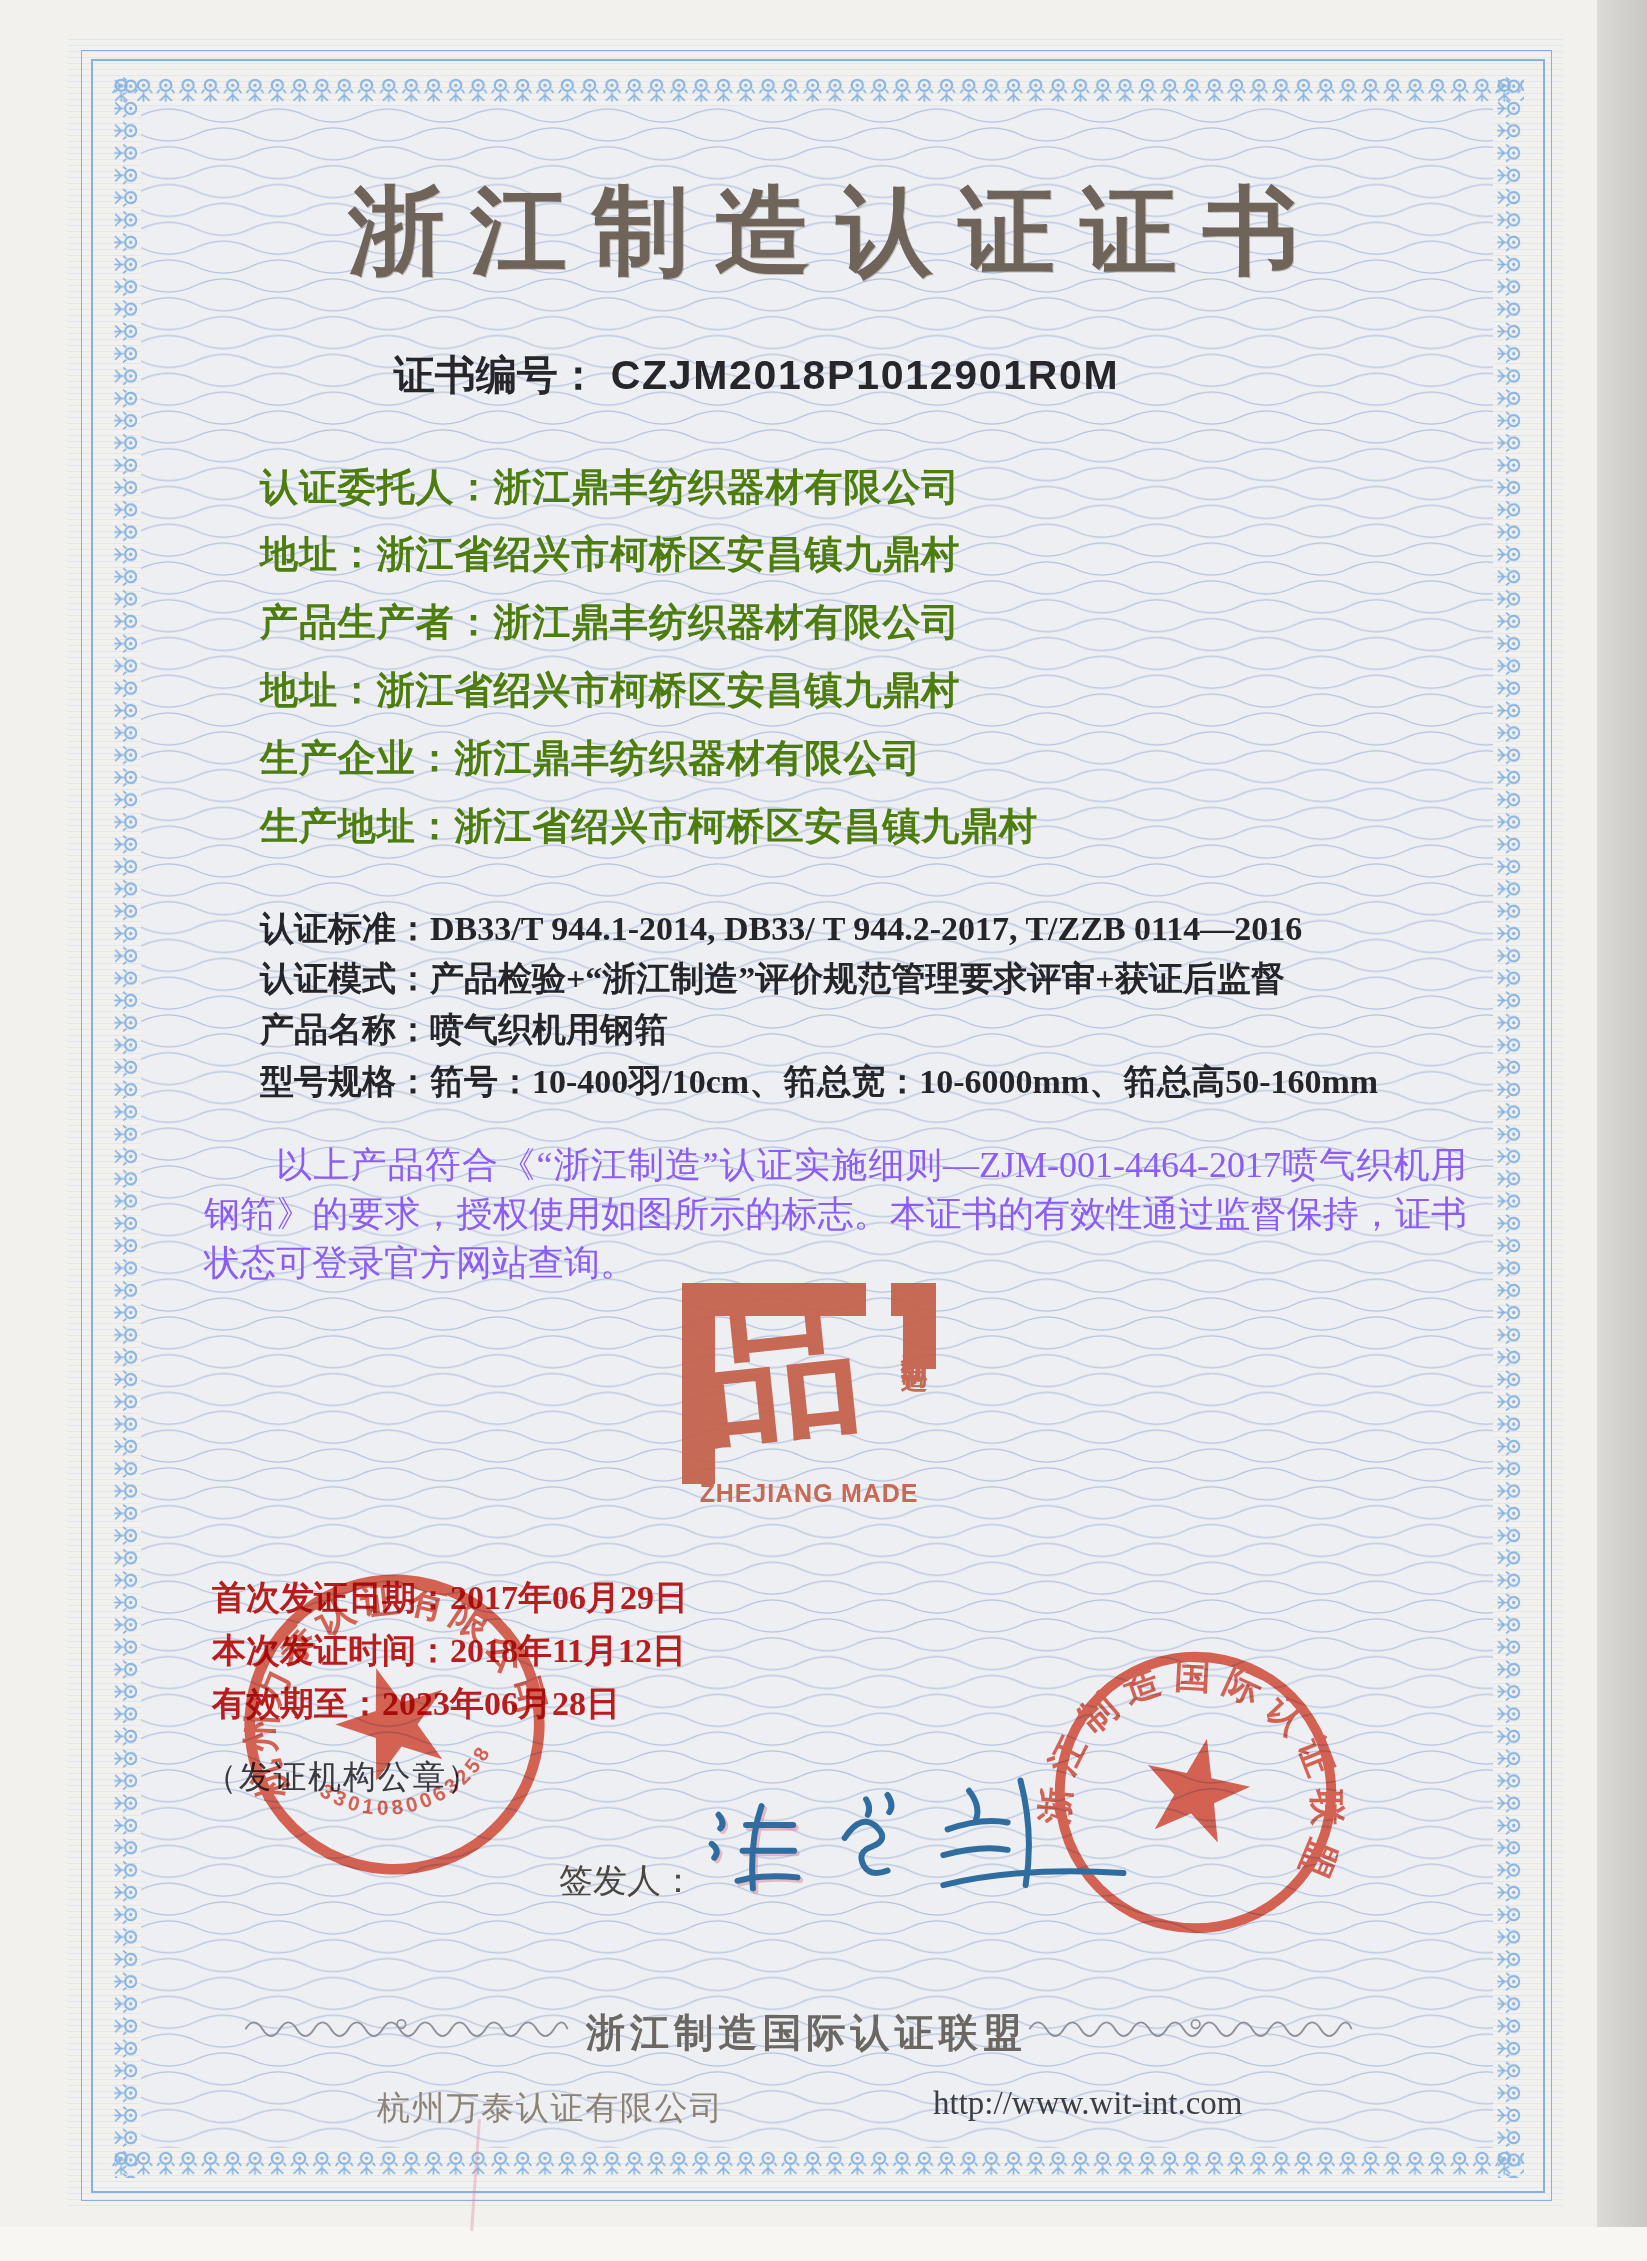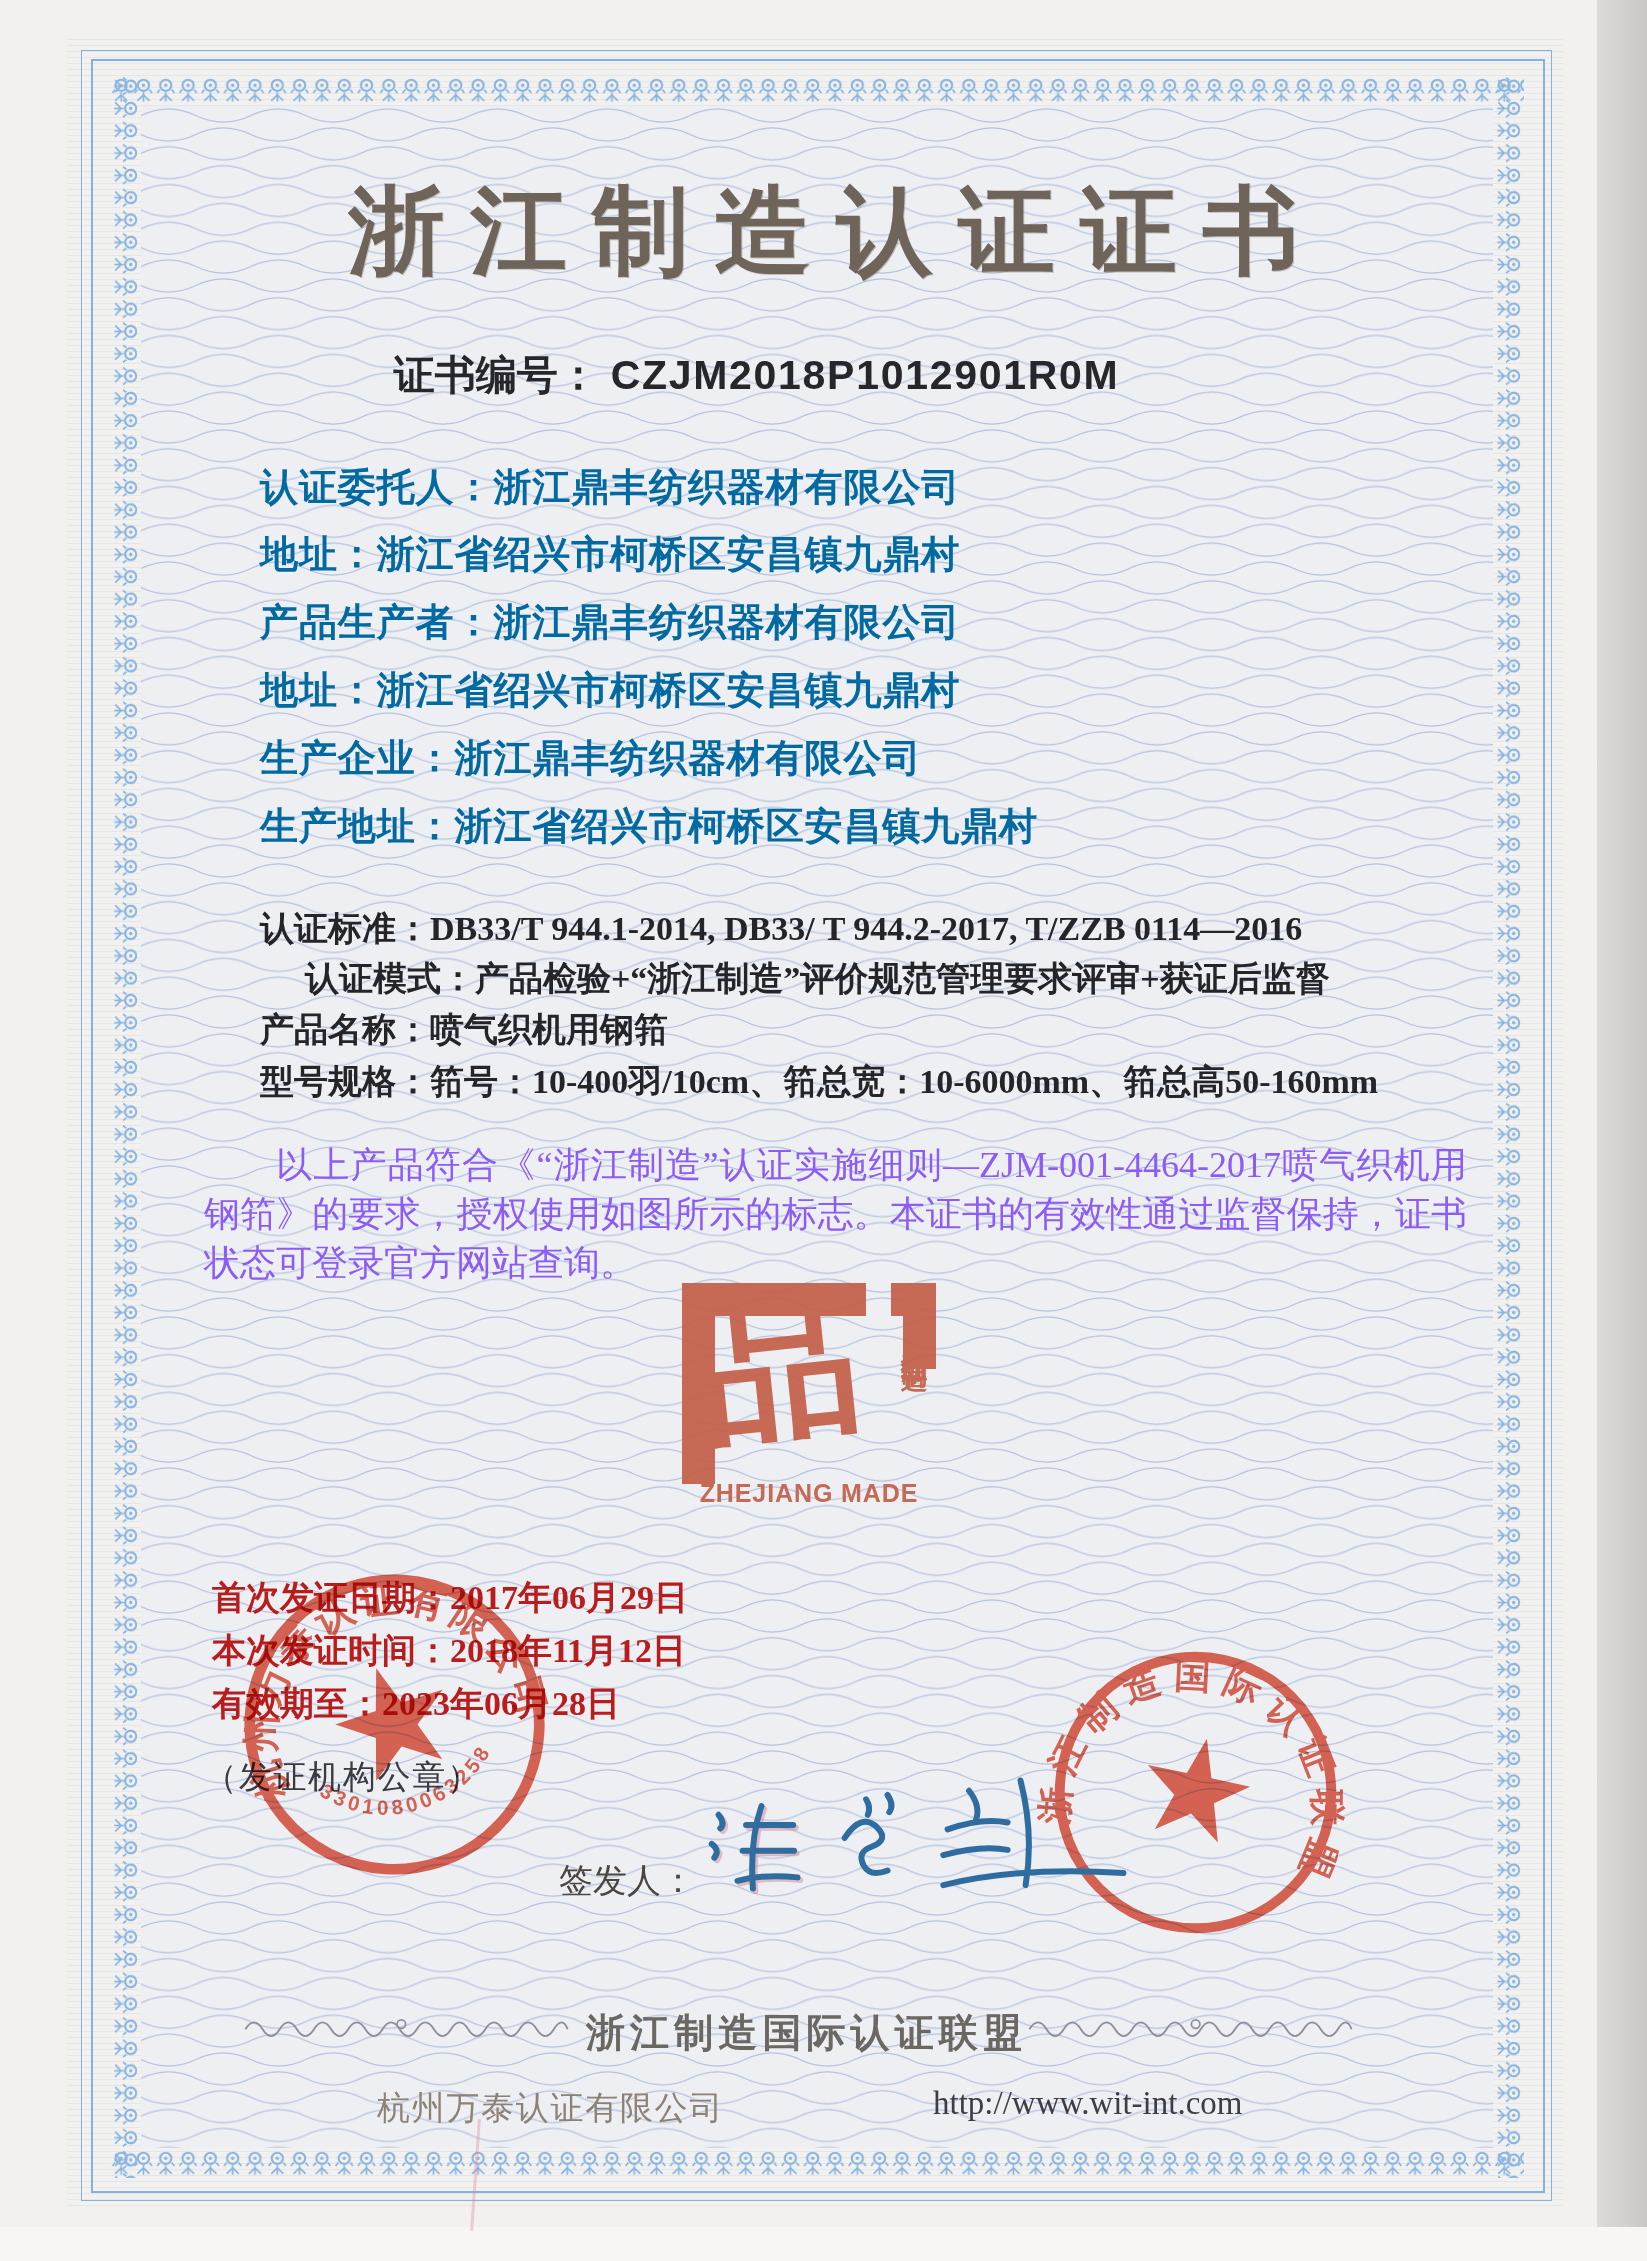--- a/index.html
+++ b/index.html
@@ -29,25 +29,25 @@
   .interior svg{position:absolute;left:0;top:0;}
 
   .title{left:0;top:168px;width:1647px;text-align:center;font-size:96px;font-weight:700;
     letter-spacing:26px;padding-left:26px;box-sizing:border-box;color:#6f6459;z-index:3;
     text-shadow:0.9px 0.9px 0 rgba(111,100,89,.35);}
 
   .certline{left:0;top:348px;width:1513px;text-align:center;z-index:3;
     font-family:"Liberation Sans",sans-serif;font-weight:700;font-size:41px;color:#26262b;}
   .certline .no{margin-left:12px;letter-spacing:1.7px;}
 
-  .fline{left:260px;z-index:3;font-size:38px;font-weight:700;color:#0369a1;letter-spacing:0.9px;}
+  .fline{left:260px;z-index:3;font-size:38px;font-weight:700;color:#4d7c0f;letter-spacing:0.9px;}
   .f1{top:462px;} .f2{top:529px;} .f3{top:597px;} .f4{top:665px;} .f5{top:733px;} .f6{top:801px;text-align:right;}
 
   .dline{left:260px;z-index:3;font-size:34px;font-weight:700;color:#242429;}
-  .d1{top:906px;} .d2{top:956px;margin-left:45px;} .d3{top:1007px;} .d4{top:1059px;}
+  .d1{top:906px;} .d2{top:956px;} .d3{top:1007px;} .d4{top:1059px;}
 
   .para{left:204px;top:1141px;width:1263px;z-index:3;font-size:36px;line-height:49px;
     color:#8b5cf6;text-align:justify;text-indent:2em;}
 
   
   .logo{left:682px;top:1283px;width:254px;height:244px;z-index:3;opacity:.93;}
   .logo .bar{position:absolute;background:#c4604a;}
   .logo .glyph{position:absolute;left:19px;top:5.1px;font-size:158px;line-height:1;
     font-weight:700;color:#c4604a;transform:rotate(-6deg);}
   .logo .side{position:absolute;left:214px;top:48px;writing-mode:vertical-rl;

